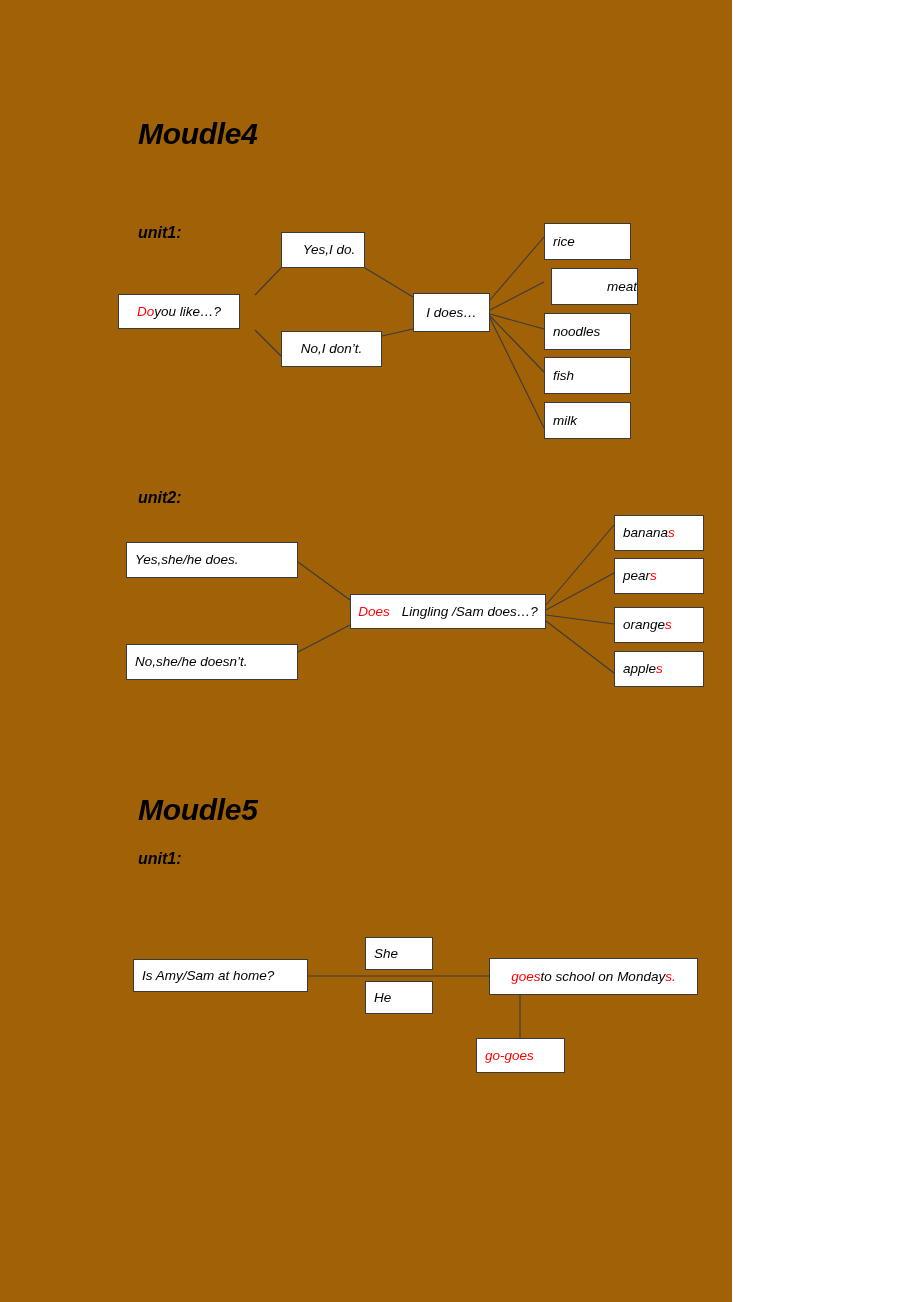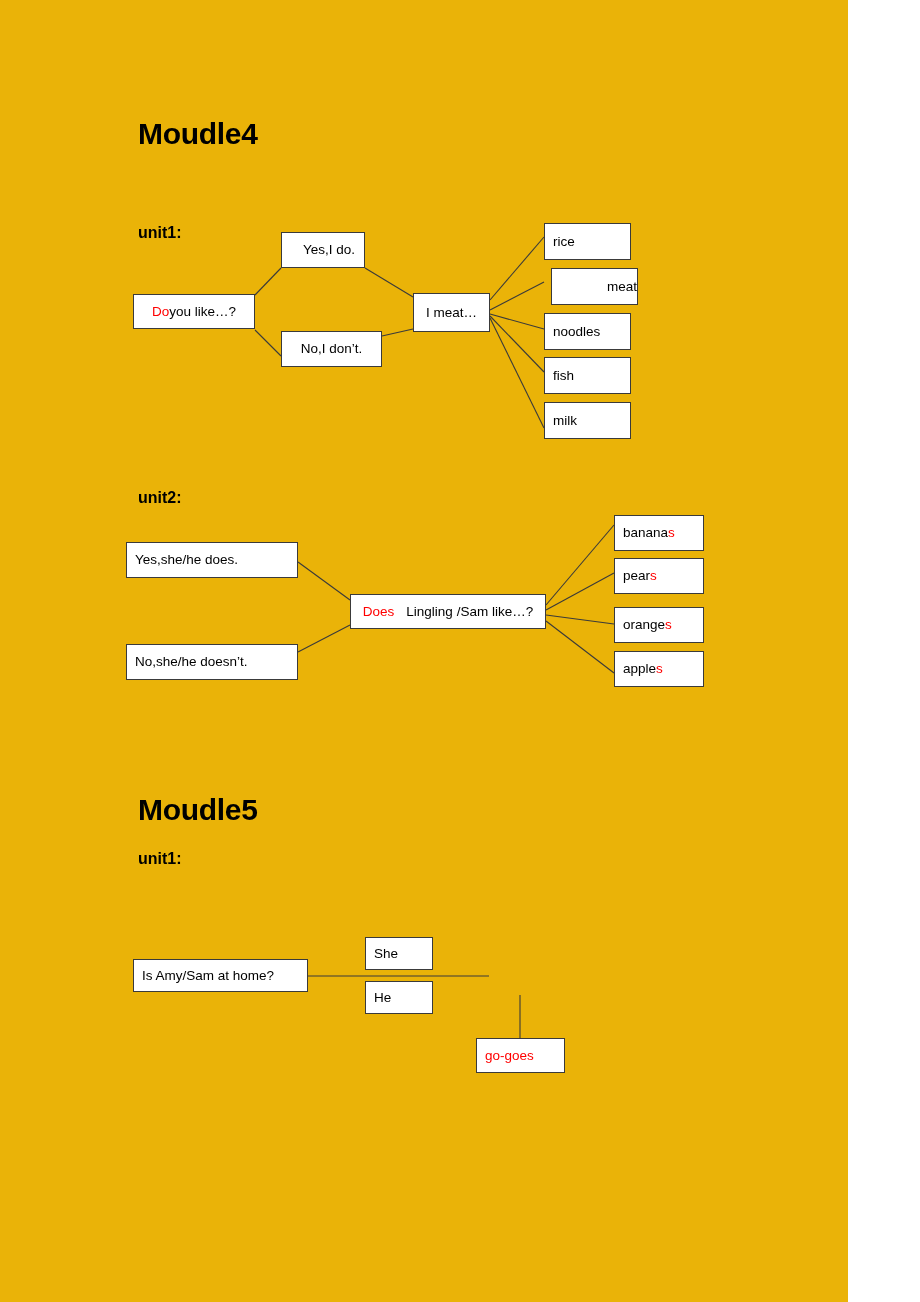--- a/index.html
+++ b/index.html
@@ -7,24 +7,25 @@
     margin: 0;
     padding: 0;
     background: #ffffff;
   }
   body {
     font-family: "Liberation Sans", sans-serif;
     color: #000000;
   }
   #page {
     position: relative;
-    width: 848px;
+    width: 732px;
     height: 1302px;
-    background: #eab308;
+    background: #a16207;
     overflow: hidden;
+    font-style: italic;
   }
   .svg-layer {
     position: absolute;
     left: 0;
     top: 0;
     width: 920px;
     height: 1302px;
     pointer-events: none;
   }
   .heading {
@@ -89,34 +90,34 @@
 
       <line x1="308" y1="976" x2="489" y2="976"></line>
       <line x1="520" y1="995" x2="520" y2="1038"></line>
     </g>
   </svg>
 
   <div class="heading" style="left:138px; top:119px;">Moudle4</div>
 
   <div class="unit-label" style="left:138px; top:225px;">unit1:</div>
 
-  <div class="node center-text" style="left:133px; top:294px; width:122px; height:35px;">
+  <div class="node center-text" style="left:118px; top:294px; width:122px; height:35px;">
     <span class="red">Do</span>
       <span class="blk"> you like…?</span>
   </div>
 
   <div class="node center-text" style="left:281px; top:232px; width:84px; height:36px;padding-left:12px;">
     <span>Yes,I do.</span>
   </div>
   <div class="node center-text" style="left:281px; top:331px; width:101px; height:36px;">
     <span>No,I don’t.</span>
   </div>
 
   <div class="node center-text" style="left:413px; top:293px; width:77px; height:39px;">
-    <span>I meat…</span>
+    <span>I does…</span>
   </div>
 
   <div class="node left-text" style="left:544px; top:223px; width:87px; height:37px;">
     <span>rice</span>
   </div>
   <div class="node left-text" style="left:551px; top:268px; width:87px; height:37px;justify-content:flex-end;">
     <span>meat</span>
   </div>
   <div class="node left-text" style="left:544px; top:313px; width:87px; height:37px;">
     <span>noodles</span>
@@ -132,21 +133,21 @@
 
   <div class="node left-text" style="left:126px; top:542px; width:172px; height:36px;">
     <span>Yes,she/he does.</span>
   </div>
   <div class="node left-text" style="left:126px; top:644px; width:172px; height:36px;">
     <span>No,she/he doesn’t.</span>
   </div>
 
   <div class="node center-text" style="left:350px; top:594px; width:196px; height:35px;gap:12px;">
     <span class="red">Does</span>
-      <span class="blk"> Lingling /Sam like…?</span>
+      <span class="blk"> Lingling /Sam does…?</span>
   </div>
 
   <div class="node left-text" style="left:614px; top:515px; width:90px; height:36px;">
     <span class="blk">banana</span>
       <span class="red">s</span>
   </div>
   <div class="node left-text" style="left:614px; top:558px; width:90px; height:36px;">
     <span class="blk">pear</span>
       <span class="red">s</span>
   </div>
@@ -167,18 +168,23 @@
     <span>Is Amy/Sam at home?</span>
   </div>
 
   <div class="node left-text" style="left:365px; top:937px; width:68px; height:33px;">
     <span>She</span>
   </div>
   <div class="node left-text" style="left:365px; top:981px; width:68px; height:33px;">
     <span>He</span>
   </div>
 
+  <div class="node center-text" style="left:489px; top:958px; width:209px; height:37px;">
+    <span class="red">goes</span>
+      <span class="blk"> to school on Monday</span>
+      <span class="red">s.</span>
+  </div>
 
   <div class="node left-text" style="left:476px; top:1038px; width:89px; height:35px;">
     <span class="red">go-goes</span>
   </div>
 
 </div>
 
 </body></html>

